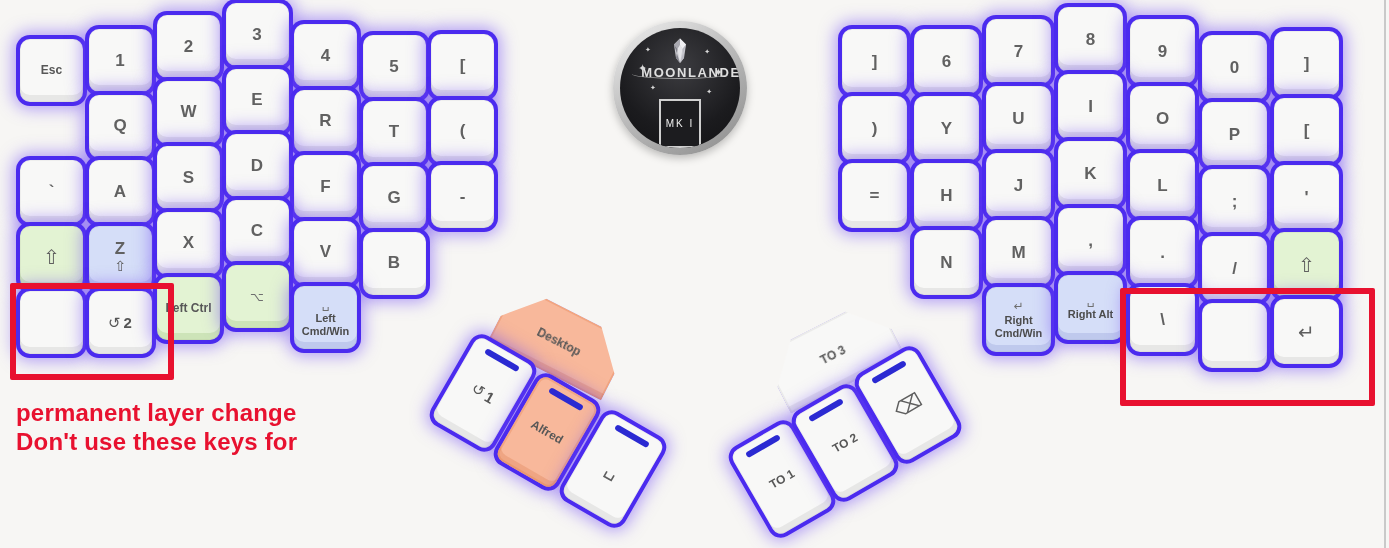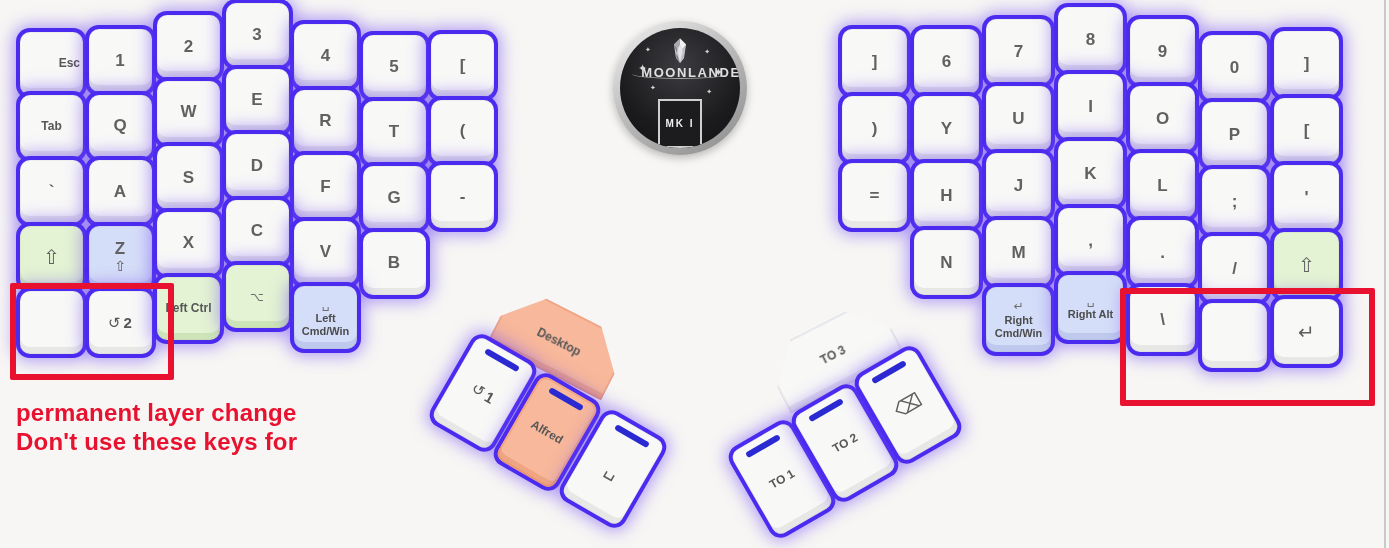--- a/index.html
+++ b/index.html
@@ -55,53 +55,50 @@
     background:linear-gradient(145deg,#f2f2f2 0%,#bdbdbd 45%,#8b8b8b 100%);
     box-shadow:0 3px 8px rgba(0,0,0,.25);z-index:3;}
   .logo-inner{position:absolute;inset:7px;border-radius:50%;overflow:hidden;
     background:radial-gradient(circle at 50% 32%,#3c3c40 0%,#1b1b1e 62%,#121214 100%);
     display:flex;flex-direction:column;align-items:center;}
   .logo-gem{margin-top:10px;}
   .spark{position:absolute;color:#d8d8d8;font-family:"DejaVu Sans",sans-serif;}
   .logo-title{font-size:13px;font-weight:700;color:#e0e0e0;letter-spacing:1.6px;margin-top:1px;white-space:nowrap;margin-left:33px;}
   .logo-arc{width:96px;height:8px;border-bottom:1px solid #a8a8a8;border-radius:0 0 50% 50%/0 0 100% 100%;margin-top:-6px;}
   .logo-badge{margin-top:20px;border:2px solid #cfcfcf;background:#1c1c1f;color:#f0f0f0;
-    font-size:10px;font-weight:700;letter-spacing:2px;line-height:13px;padding:16px 5px;}
+    font-size:10px;font-weight:400;letter-spacing:2px;line-height:13px;padding:16px 5px;}
 
   .window-edge{position:absolute;left:1384px;top:0;width:2px;height:548px;background:#c9c9c9;z-index:8;}
 </style>
 </head>
 <body>
 
 <div class="stage">
 
   <div class="layer-group" id="left-half">
-      <div class="key " style="left: 20px; top: 32px; width: 63px; height: 63px; align-items: flex-end;">
+      <div class="key " style="left: 20px; top: 39px; width: 63px; height: 63px;">
         <span class="t-name">Esc</span>
       </div>
       <div class="key " style="left: 88.5px; top: 29px; width: 63px; height: 63px;">
         <span class="t-glyph">1</span>
       </div>
       <div class="key " style="left: 157px; top: 15px; width: 63px; height: 63px;">
         <span class="t-glyph">2</span>
       </div>
       <div class="key " style="left: 225.5px; top: 3px; width: 63px; height: 63px;">
         <span class="t-glyph">3</span>
       </div>
       <div class="key " style="left: 294px; top: 24px; width: 63px; height: 63px;">
         <span class="t-glyph">4</span>
       </div>
       <div class="key " style="left: 362.5px; top: 35px; width: 63px; height: 63px;">
         <span class="t-glyph">5</span>
       </div>
       <div class="key " style="left: 431px; top: 34px; width: 63px; height: 63px;">
         <span class="t-glyph">[</span>
-      </div>
-      <div class="key " style="left: 20px; top: 94.5px; width: 63px; height: 63px;">
-        <span class="t-name">Tab</span>
       </div>
       <div class="key " style="left: 88.5px; top: 94.5px; width: 63px; height: 63px;">
         <span class="t-glyph">Q</span>
       </div>
       <div class="key " style="left: 157px; top: 80.5px; width: 63px; height: 63px;">
         <span class="t-glyph">W</span>
       </div>
       <div class="key " style="left: 225.5px; top: 68.5px; width: 63px; height: 63px;">
         <span class="t-glyph">E</span>
       </div>

